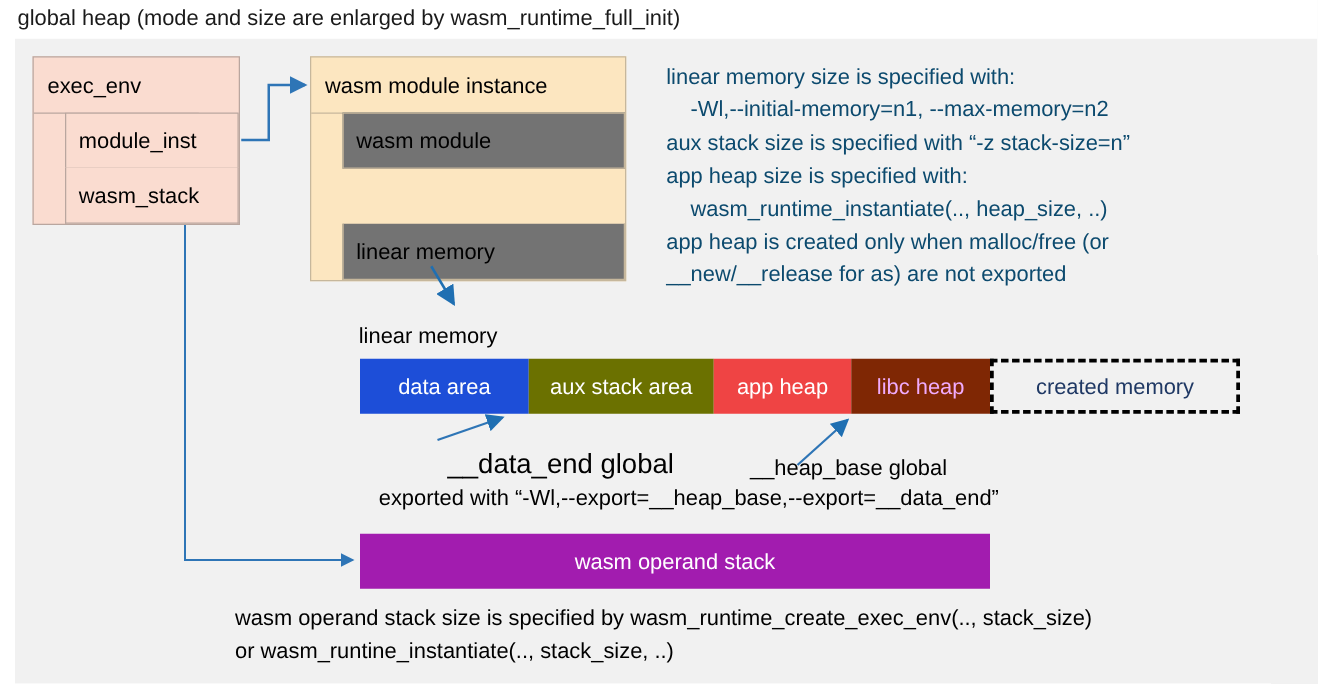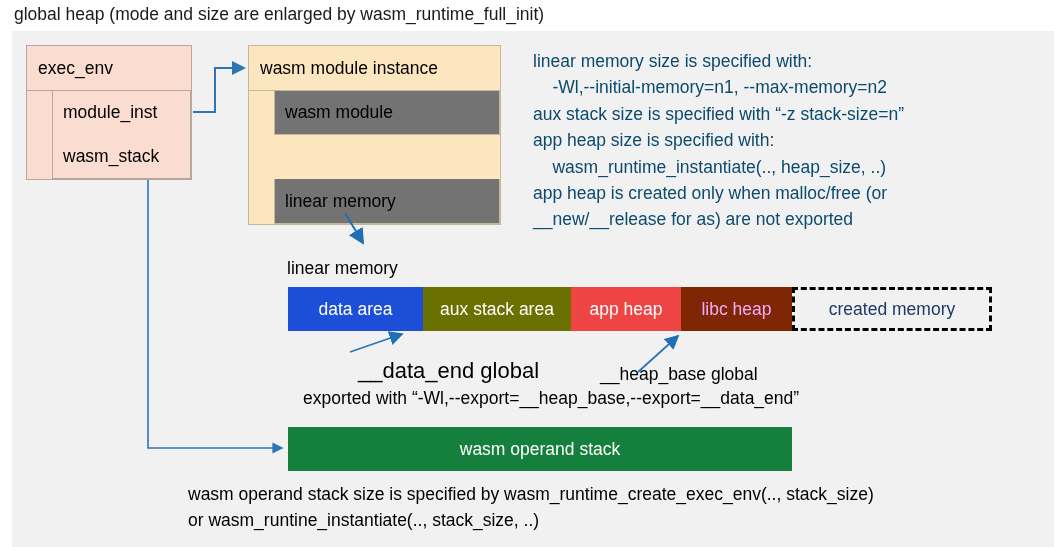--- a/index.html
+++ b/index.html
@@ -212,21 +212,21 @@
       <div class="seg" style="width: 148px; background: rgb(107, 113, 0); color: rgb(255, 255, 255); text-align: right;">aux stack area</div>
       <div class="seg" style="width: 110px; background: #ef4444; color: rgb(255, 255, 255);">app heap</div>
       <div class="seg" style="width: 111px; background: rgb(127, 39, 4); color: #f0abfc;">libc heap</div>
       <div class="seg enlarged" style="width: 200px; color: rgb(31, 56, 100);">created memory</div>
     </div>
 
   <div class="abs" id="ann-data-end">__data_end global</div>
   <div class="abs" id="ann-heap-base">__heap_base global</div>
   <div class="abs" id="ann-exported">exported with “-Wl,--export=__heap_base,--export=__data_end”</div>
 
-  <div class="abs" id="operand-stack" style="background: #15803d;">wasm operand stack</div>
+  <div class="abs" id="operand-stack" style="background: #a21caf;">wasm operand stack</div>
   <div class="abs" id="bottom-notes">wasm operand stack size is specified by wasm_runtime_create_exec_env(.., stack_size)
 or wasm_runtine_instantiate(.., stack_size, ..)</div>
 
   <svg class="abs" id="connectors" viewBox="0 0 1054 547">
     <defs>
       <marker id="ah" markerWidth="7" markerHeight="7" refX="6" refY="3.5" orient="auto">
         <path d="M0,0 L7,3.5 L0,7 z" fill="#2e75b6"></path>
       </marker>
       <marker id="ah2" markerWidth="8" markerHeight="8" refX="7" refY="4" orient="auto">
         <path d="M0,0 L8,4 L0,8 z" fill="#1f6fb2"></path>

